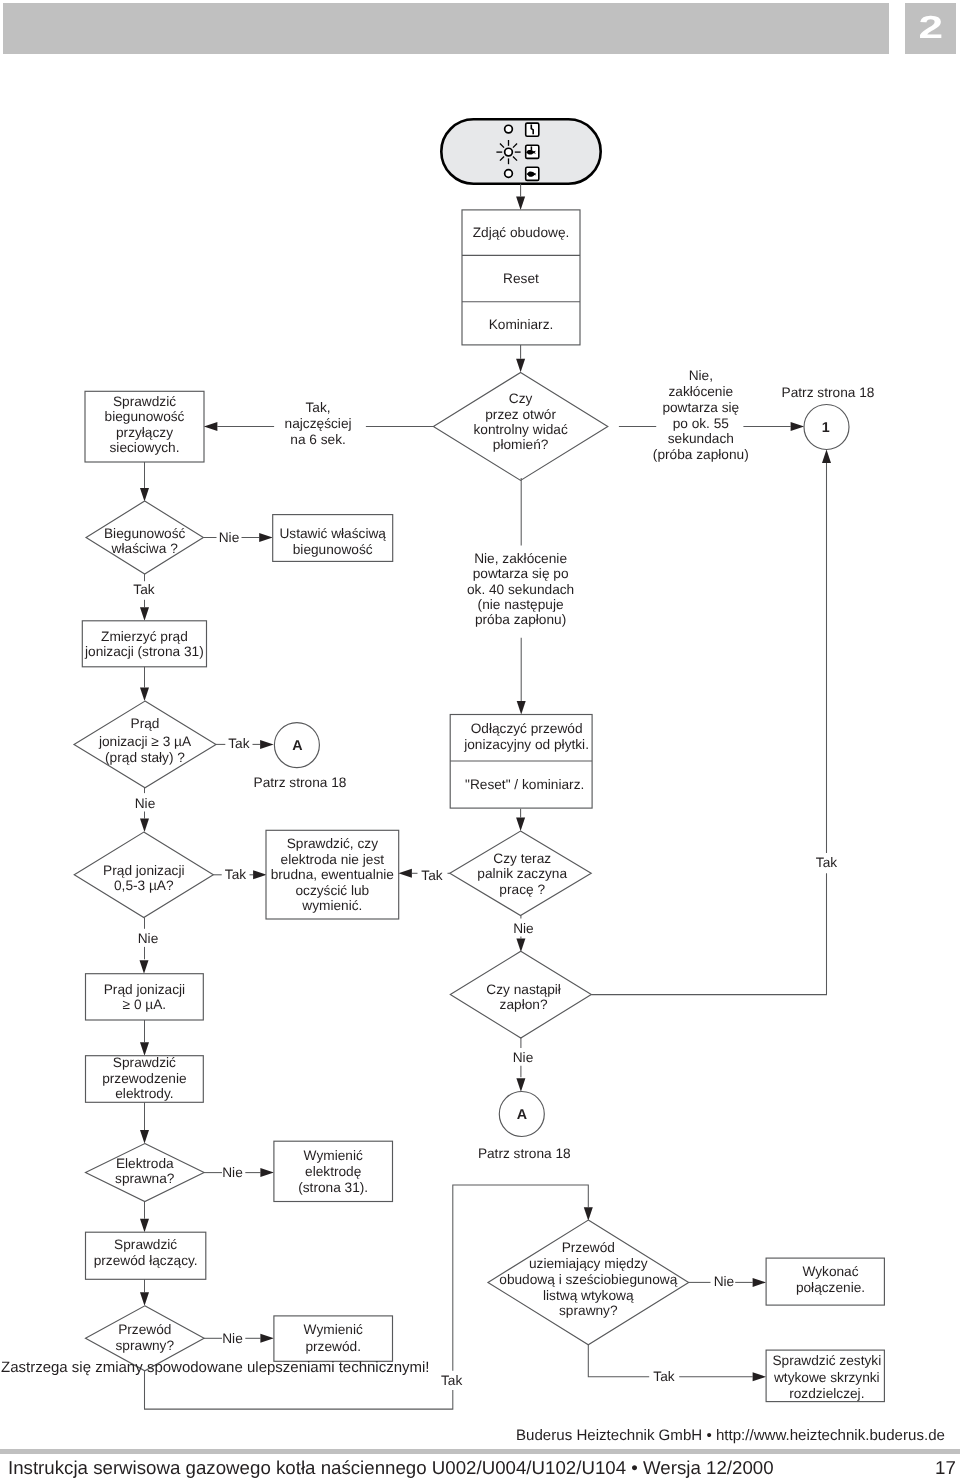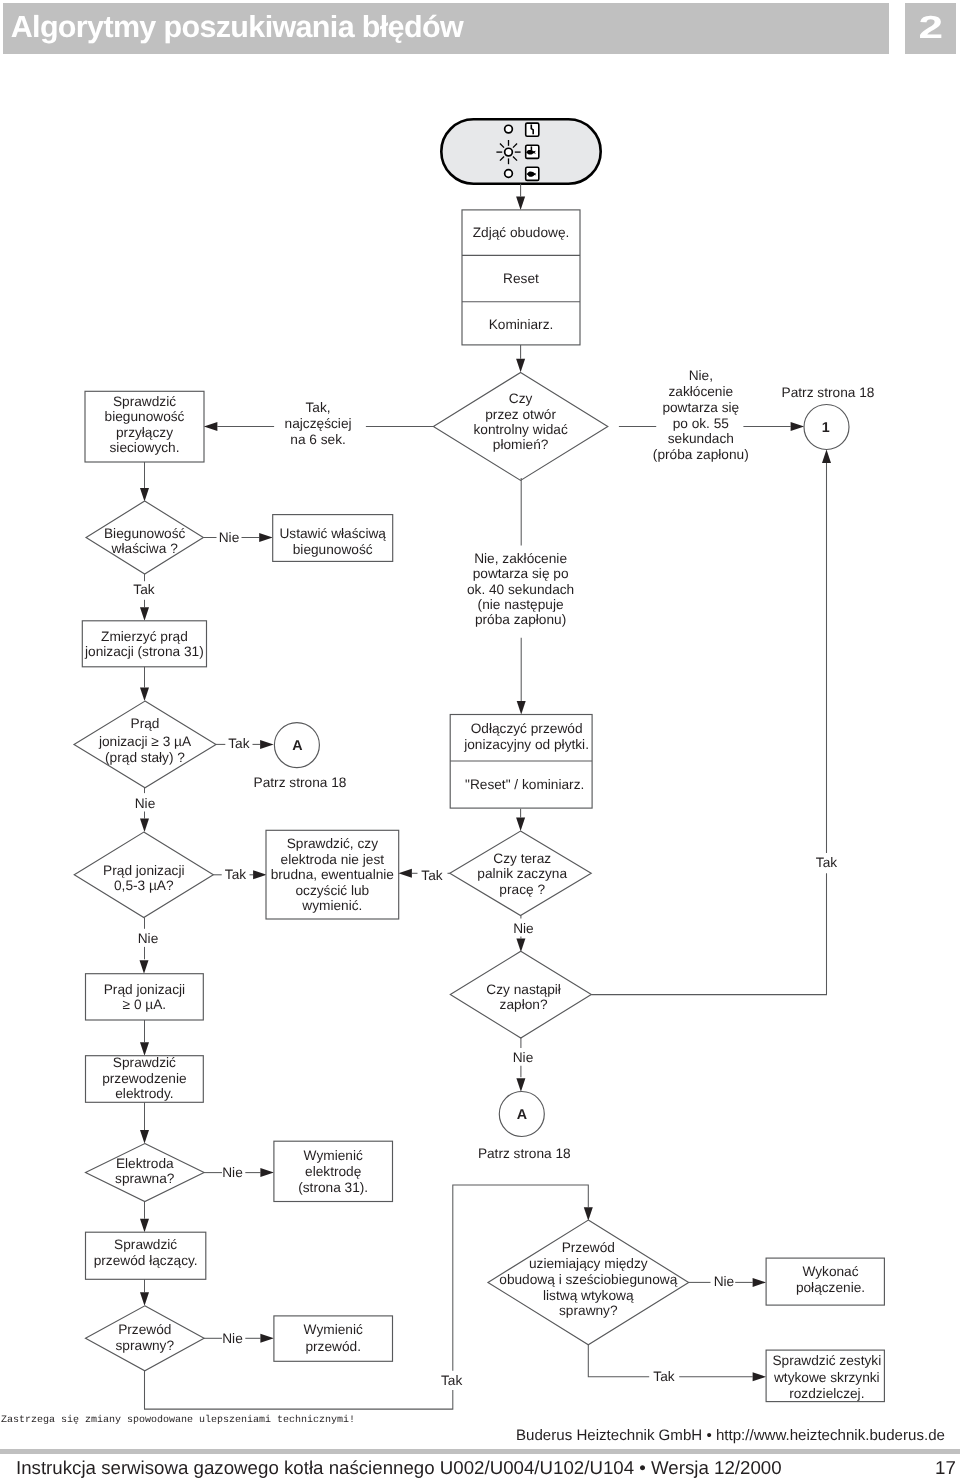--- a/index.html
+++ b/index.html
@@ -11,24 +11,24 @@
 
   .hdr-band{position:absolute;left:3px;top:3px;width:886px;height:51px;background:#c0c0c0;}
   .hdr-num-box{position:absolute;left:905px;top:3px;width:51px;height:51px;background:#c0c0c0;}
   .hdr-title{position:absolute;left:10.7px;top:15.5px;width:860px;height:22.2px;
              color:#ffffff;font-weight:bold;font-size:30.5px;line-height:22.2px;
              letter-spacing:-0.65px;white-space:nowrap;}
   .hdr-num{position:absolute;left:905.3px;top:15.5px;width:51.3px;height:22.4px;
            color:#ffffff;font-weight:bold;font-size:32px;line-height:22.4px;text-align:center;}
   .hdr-num span{display:inline-block;transform:scaleX(1.38);transform-origin:50% 50%;}
 
-  .ft-note{position:absolute;left:1px;top:1415px;font-size:10px;line-height:11.2px;white-space:nowrap;font-family:Liberation Mono, monospace;}
+  .ft-note{position:absolute;left:1px;top:1362px;font-size:15px;line-height:11.2px;white-space:nowrap;}
   .ft-company{position:absolute;left:516px;top:1429.8px;font-size:15.1px;line-height:11.2px;white-space:nowrap;}
   .ft-rule{position:absolute;left:0px;top:1449px;width:960px;height:5px;background:#c0c0c0;}
-  .ft-main{position:absolute;left:16px;top:1461.3px;font-size:18.7px;line-height:13.1px;white-space:nowrap;}
+  .ft-main{position:absolute;left:8px;top:1461.3px;font-size:18.7px;line-height:13.1px;white-space:nowrap;}
   .ft-page{position:absolute;left:912px;top:1461.3px;width:67px;font-size:18.7px;line-height:13.1px;text-align:center;}
 
   svg.flow{position:absolute;left:0;top:0;width:960px;height:1481px;display:block;}
   svg.flow text{font-family:"Liberation Sans",sans-serif;fill:#231f20;-webkit-font-smoothing:antialiased;}
   .nodebox{fill:#ffffff;stroke:#58595b;stroke-width:1.15;}
   .nodebox-div{stroke:#58595b;stroke-width:1.15;}
   .conn{fill:none;stroke:#58595b;stroke-width:1.05;}
   .arrowhead{fill:#231f20;stroke:none;}
   .panel{fill:#e7e8ea;stroke:#000000;stroke-width:2.6;}
   .led{fill:#ffffff;stroke:#000000;stroke-width:1.7;}
@@ -40,21 +40,20 @@
   .glyph2 circle.fill2{fill:#000000;stroke:none;}
   .glyph2 circle{fill:none;stroke:#000000;stroke-width:1.4;}
 </style>
 </head>
 <body>
 
 <div id="page">
 
   <div class="hdr-band"></div>
   <div class="hdr-num-box"></div>
-  <div class="hdr-title">Algorytmy poszukiwania błędów</div>
   <div class="hdr-num"><span>2</span></div>
 
   <svg class="flow" viewBox="0 0 960 1481" xmlns="http://www.w3.org/2000/svg">
 <g>
 <rect class="panel" x="441.3" y="119.3" width="159.4" height="64.4" rx="32.2" ry="32.2"></rect>
 <circle class="led" cx="508.5" cy="129.1" r="3.85"></circle>
 <circle class="led" cx="508.5" cy="152.1" r="3.85"></circle>
 <circle class="led" cx="508.5" cy="173.5" r="3.85"></circle>
 <g class="rays">
 <line x1="508.50" y1="158.40" x2="508.50" y2="164.20"></line>

